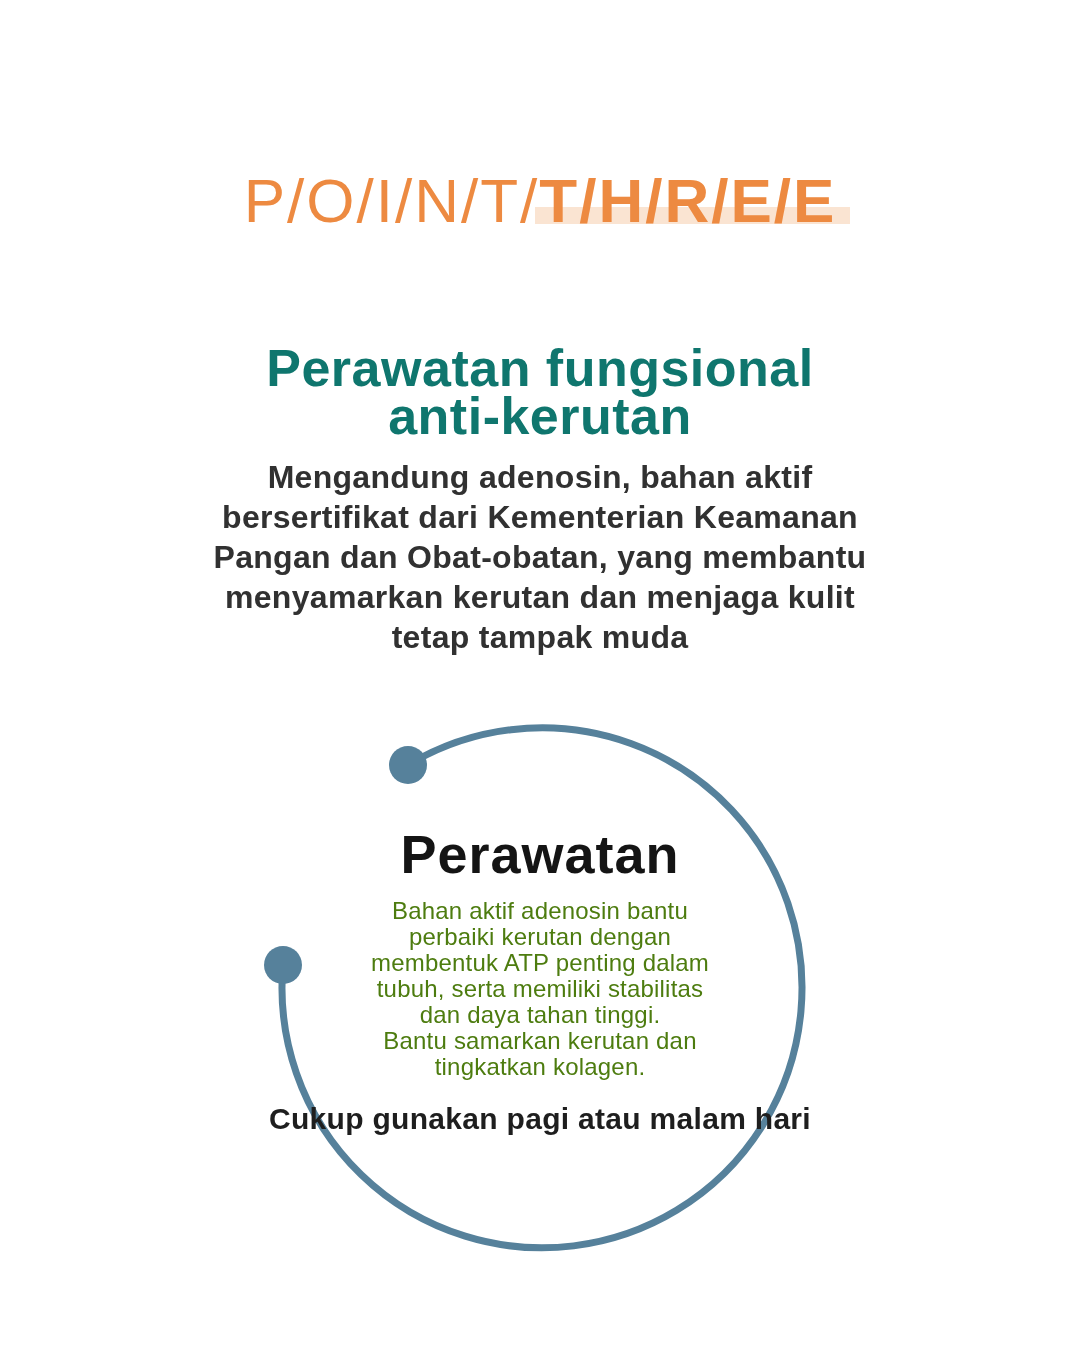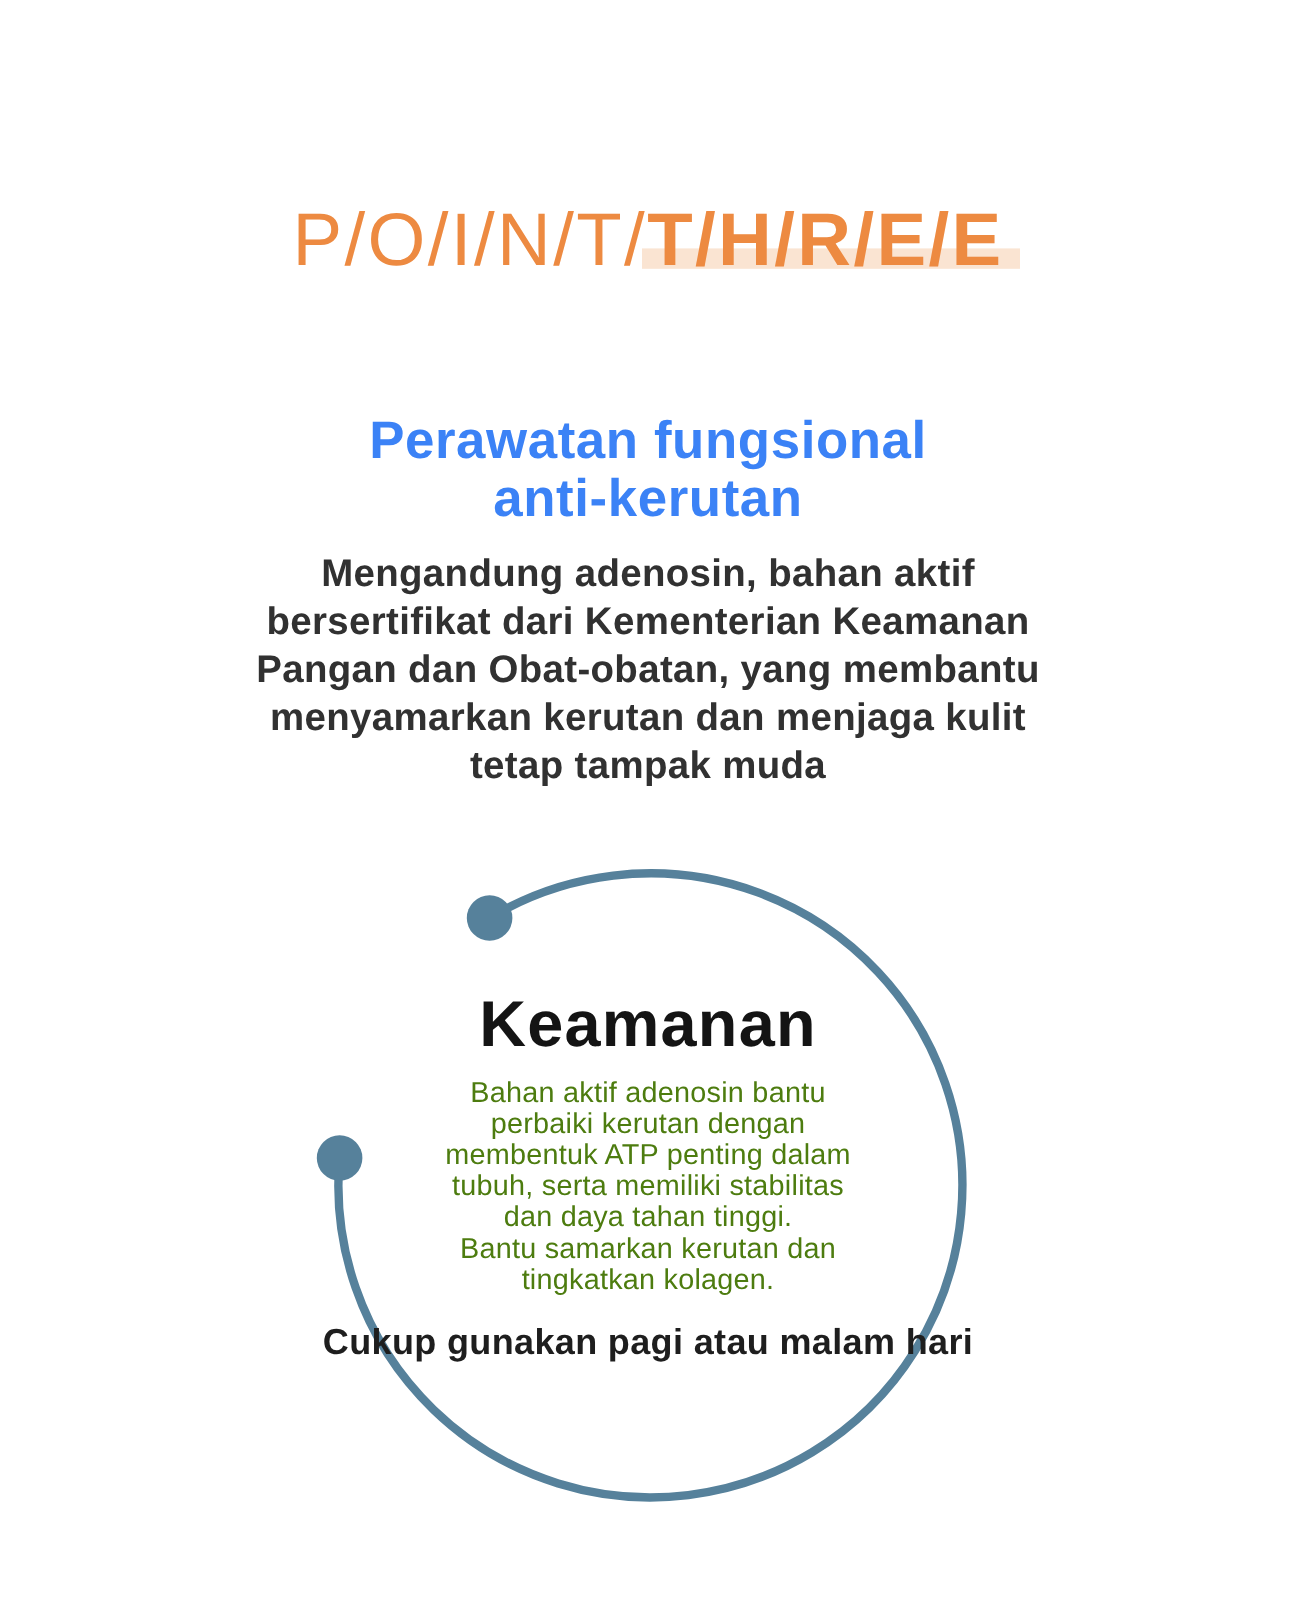--- a/index.html
+++ b/index.html
@@ -25,22 +25,22 @@
   .title-bold .band{
     position:absolute;left:-4px;right:-14px;bottom:8px;height:17px;
     display:block;
   }
   .title-bold .txt{position:relative;z-index:1;}
 
   
   .heading{
     position:absolute;top:344px;left:0;width:100%;
     text-align:center;white-space:pre-line;
-    font-size:44px;line-height:48px;font-weight:700;
-    letter-spacing:0.5px;color:#3b82f6;
+    font-size:52px;line-height:48px;font-weight:700;
+    letter-spacing:0.5px;color:#0f766e;
   }
 
   
   .intro{
     position:absolute;top:457px;left:0;width:100%;
     text-align:center;white-space:pre-line;
     font-size:32px;line-height:40px;font-weight:700;
     color:#313131;letter-spacing:0.3px;
   }
 
@@ -84,21 +84,21 @@
 
   <h1 class="heading" style="margin:0;">Perawatan fungsional
 anti-kerutan</h1>
 
   <p class="intro" style="margin:0;">Mengandung adenosin, bahan aktif
 bersertifikat dari Kementerian Keamanan
 Pangan dan Obat-obatan, yang membantu
 menyamarkan kerutan dan menjaga kulit
 tetap tampak muda</p>
 
-  <h2 class="feature-title" style="margin:0;">Keamanan</h2>
+  <h2 class="feature-title" style="margin:0;">Perawatan</h2>
 
   <p class="feature-desc" style="margin:0;">Bahan aktif adenosin bantu
 perbaiki kerutan dengan
 membentuk ATP penting dalam
 tubuh, serta memiliki stabilitas
 dan daya tahan tinggi.
 Bantu samarkan kerutan dan
 tingkatkan kolagen.</p>
 
   <p class="usage-note" style="margin:0;">Cukup gunakan pagi atau malam hari</p>

